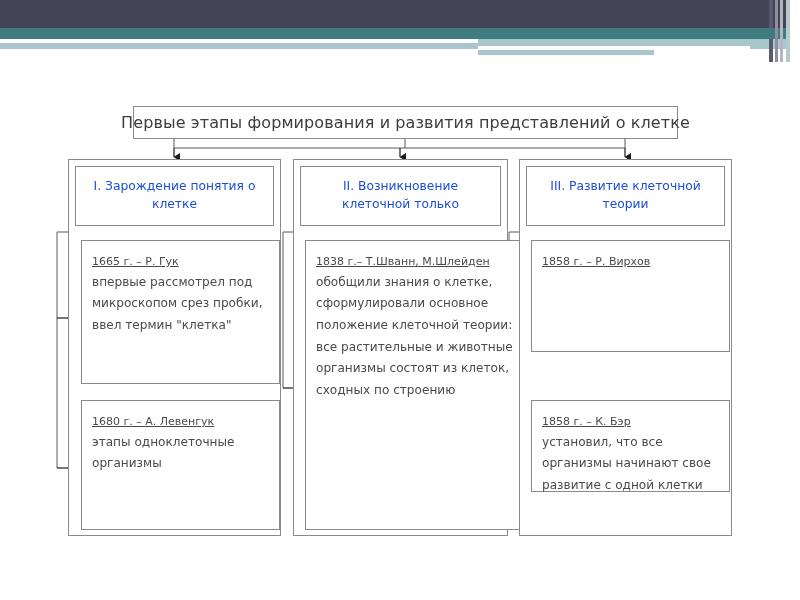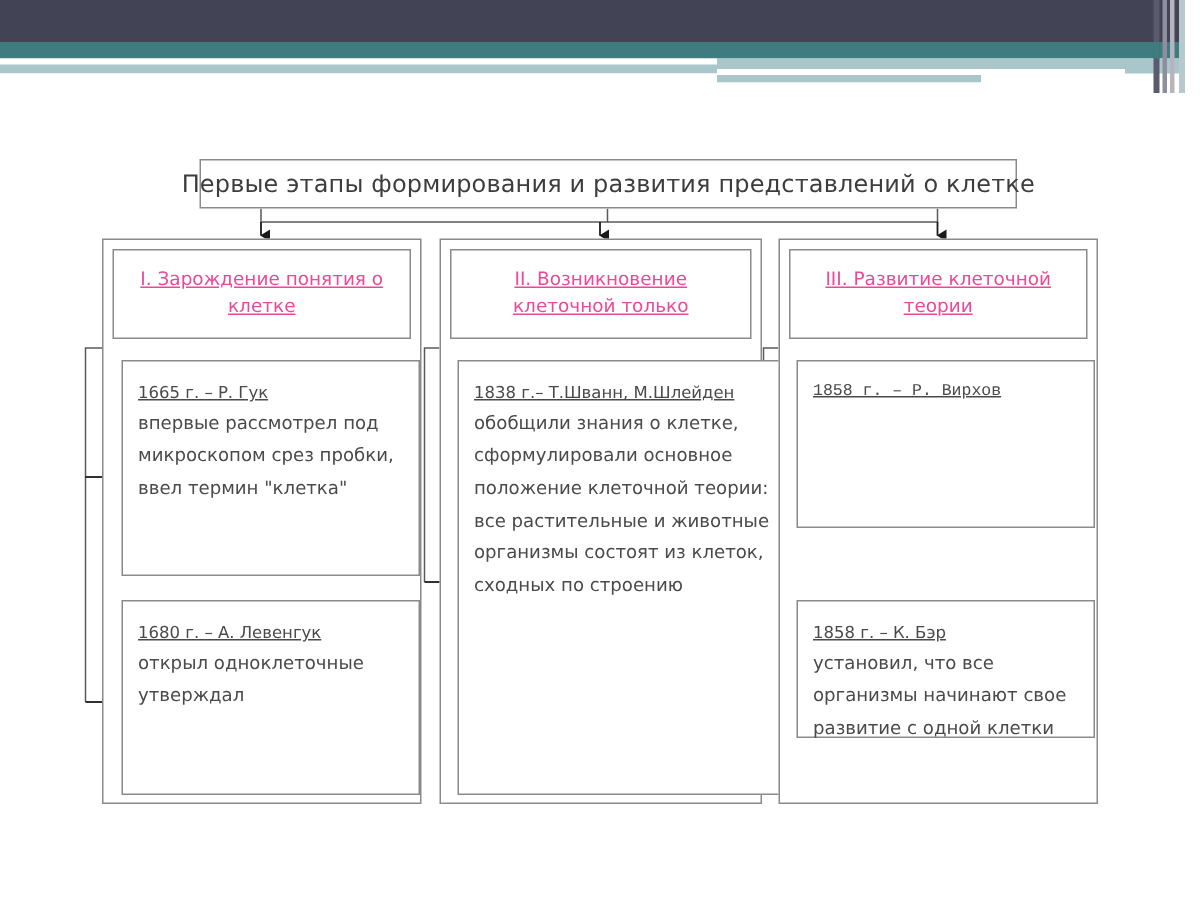--- a/index.html
+++ b/index.html
@@ -149,23 +149,22 @@
     border: 1px solid #8a8a8a;
     box-sizing: border-box;
     display: flex;
     align-items: center;
     justify-content: center;
     text-align: center;
     padding: 0 6px;
   }
   .col-header-text {
     font-size: 12.3px;
-    color: #ec4899;
+    color: #1d4ed8;
     line-height: 1.45;
-    text-decoration: underline;
   }
 
   .card {
     position: absolute;
     border: 1px solid #8a8a8a;
     box-sizing: border-box;
     background: #ffffff;
     padding: 9px 9px 6px 10px;
   }
   .card-text {
@@ -181,21 +180,21 @@
     text-decoration: underline;
     white-space: pre-line;
   }
 
   
   .c1-a { left: 81px;  top: 240px; width: 199px; height: 144px; }
   .c1-b { left: 81px;  top: 400px; width: 199px; height: 130px; }
   
   .c2-a { left: 305px; top: 240px; width: 236px; height: 290px; }
   
-  .c3-a { left: 531px; top: 240px; width: 199px; height: 112px; font-family: Liberation Mono, monospace; }
+  .c3-a { left: 531px; top: 240px; width: 199px; height: 112px; }
   .c3-b { left: 531px; top: 400px; width: 199px; height: 92px; }
 </style>
 </head>
 <body>
 
 <div class="banner">
   <div class="band-dark"></div>
   <div class="band-teal"></div>
   <div class="band-pale-1"></div>
   <div class="band-white-1"></div>
@@ -249,21 +248,21 @@
     <div class="col-header">
       <span class="col-header-text">I. Зарождение понятия о клетке</span>
     </div>
   </div>
   <div class="card c1-a">
     <span class="card-head" style="display: inline;">1665 г. – Р. Гук</span><br>
     <span class="card-text" style="display: inline;">впервые рассмотрел под микроскопом срез пробки, ввел термин "клетка"</span>
   </div>
   <div class="card c1-b">
     <span class="card-head" style="display: inline;">1680 г. – А. Левенгук</span><br>
-    <span class="card-text" style="display: inline;">открыл одноклеточные утверждал</span>
+    <span class="card-text" style="display: inline;">этапы одноклеточные организмы</span>
   </div>
 
   <div class="column col-2">
     <div class="col-header">
       <span class="col-header-text">II. Возникновение клеточной только</span>
     </div>
   </div>
   <div class="card c2-a">
     <span class="card-head" style="display: inline;">1838 г.– Т.Шванн, М.Шлейден</span><br>
     <span class="card-text" style="display: inline;">обобщили знания о клетке, сформулировали основное положение клеточной теории: все растительные и животные организмы состоят из клеток, сходных по строению</span>

